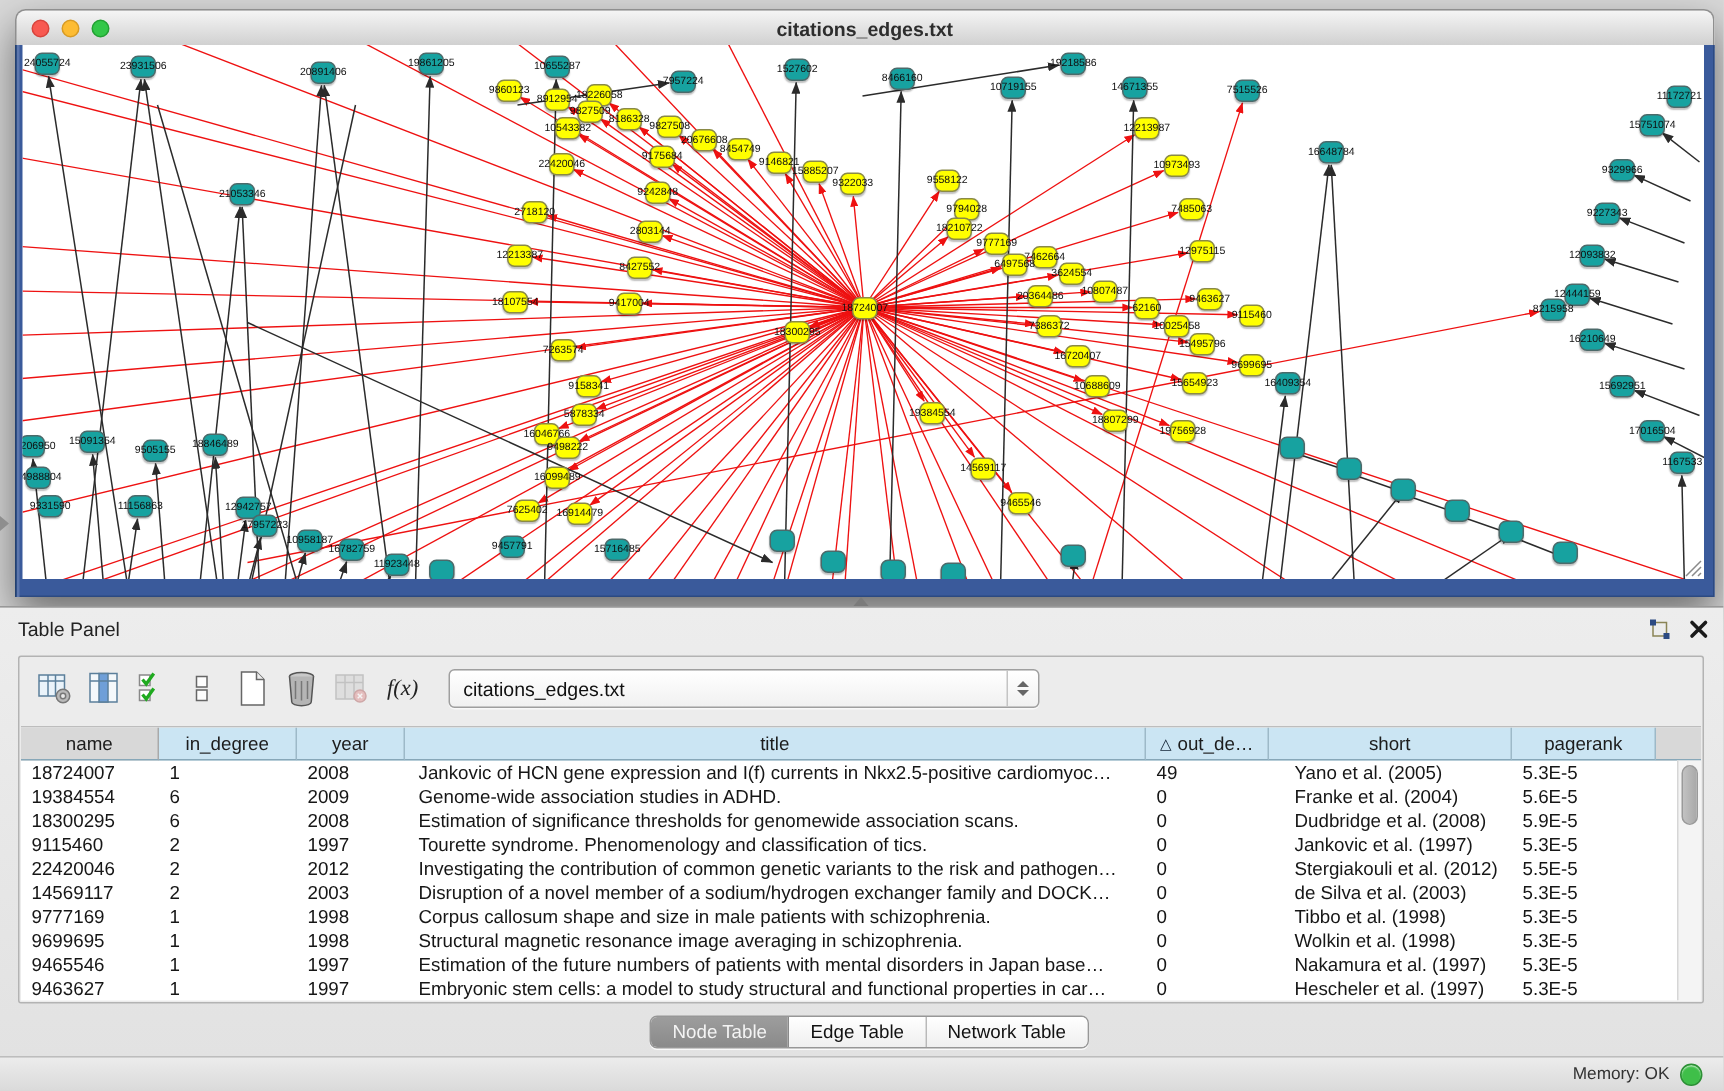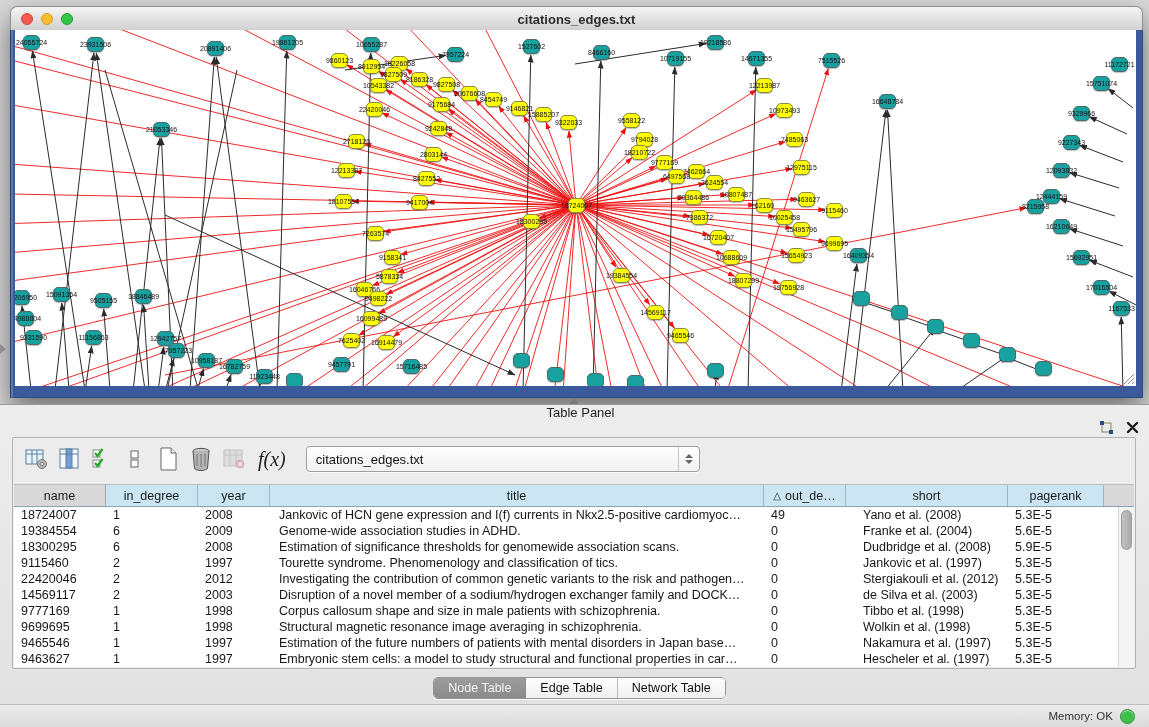--- a/index.html
+++ b/index.html
@@ -33,29 +33,29 @@
   .gnode .lbl{font-size:7px;line-height:7px;color:#101010;white-space:nowrap;pointer-events:none;}
   .resize-grip{position:absolute;right:1px;bottom:1px;width:14px;height:14px;}
   
   .splitter-arrow{position:absolute;left:569px;top:398px;width:0;height:0;
     border-left:5px solid transparent;border-right:5px solid transparent;border-bottom:6px solid #7b7b7b;}
   .left-collapse{position:absolute;left:0px;top:344px;width:0;height:0;
     border-top:5px solid transparent;border-bottom:5px solid transparent;border-left:6px solid #8e8e8e;}
   
   .table-panel{position:absolute;left:0;top:404px;right:0;bottom:22px;
     background:linear-gradient(#ededed,#e2e2e2);border-top:1px solid #989898;}
-  .panel-header{height:28px;display:flex;align-items:center;flex-direction:column;}
+  .panel-header{height:28px;display:flex;align-items:center;}
   .panel-title{margin-left:12px;font-size:13px;color:#222;}
   .panel-hicons{margin-left:auto;margin-right:10px;display:flex;align-items:center;gap:12px;}
   .panel-body{position:absolute;left:12px;right:13px;top:32px;bottom:36px;
     background:#ececec;border:1px solid #b3b3b3;border-radius:2px;}
   .toolbar{height:42px;display:flex;align-items:center;padding-left:10px;}
   .tb-icon{width:26px;height:26px;display:flex;align-items:center;justify-content:center;margin-right:7px;}
   .tb-icon.disabled{opacity:.45;}
-  .fx{font-size:20px;color:#222;font-style:italic;font-family:"Liberation Serif",serif;margin:0 6px 0 4px;}
+  .fx{font-size:15px;color:#222;font-style:italic;font-family:"Liberation Serif",serif;margin:0 6px 0 4px;}
   .dropdown{margin-left:14px;width:392px;height:24px;border:1px solid #9f9f9f;border-radius:4px;
     background:linear-gradient(#ffffff,#f1f1f1);display:flex;align-items:center;box-shadow:0 1px 0 rgba(255,255,255,.7);}
   .dropdown .dval{flex:1;font-size:13px;color:#111;padding-left:9px;}
   .dd-stepper{width:20px;align-self:stretch;border-left:1px solid #c4c4c4;display:flex;
     flex-direction:column;align-items:center;justify-content:center;gap:2px;}
   .dd-stepper i{width:0;height:0;border-left:4px solid transparent;border-right:4px solid transparent;}
   .dd-stepper .up{border-bottom:4px solid #666;}
   .dd-stepper .dn{border-top:4px solid #666;}
   .tablewrap{position:absolute;left:1px;right:1px;top:46px;bottom:1px;background:#fff;overflow:hidden;
     border-top:1px solid #bdbdbd;}
@@ -693,21 +693,21 @@
           <div class="hcell" style="width: 96px;">pagerank</div>
           <div class="hcorner"></div>
         </div>
       <div id="tbody">
           <div class="trow">
             <div class="tcell" style="width: 92px;">18724007</div>
             <div class="tcell" style="width: 92px;">1</div>
             <div class="tcell" style="width: 72px;">2008</div>
             <div class="tcell title-cell" style="width: 494px;">Jankovic of HCN gene expression and I(f) currents in Nkx2.5-positive cardiomyoc…</div>
             <div class="tcell" style="width: 82px;">49</div>
-            <div class="tcell short-cell" style="width: 162px;">Yano et al. (2008)</div>
+            <div class="tcell short-cell" style="width: 162px;">Yano et al. (2005)</div>
             <div class="tcell" style="width: 96px;">5.3E-5</div>
           </div>
           <div class="trow">
             <div class="tcell" style="width: 92px;">19384554</div>
             <div class="tcell" style="width: 92px;">6</div>
             <div class="tcell" style="width: 72px;">2009</div>
             <div class="tcell title-cell" style="width: 494px;">Genome-wide association studies in ADHD.</div>
             <div class="tcell" style="width: 82px;">0</div>
             <div class="tcell short-cell" style="width: 162px;">Franke et al. (2004)</div>
             <div class="tcell" style="width: 96px;">5.6E-5</div>

